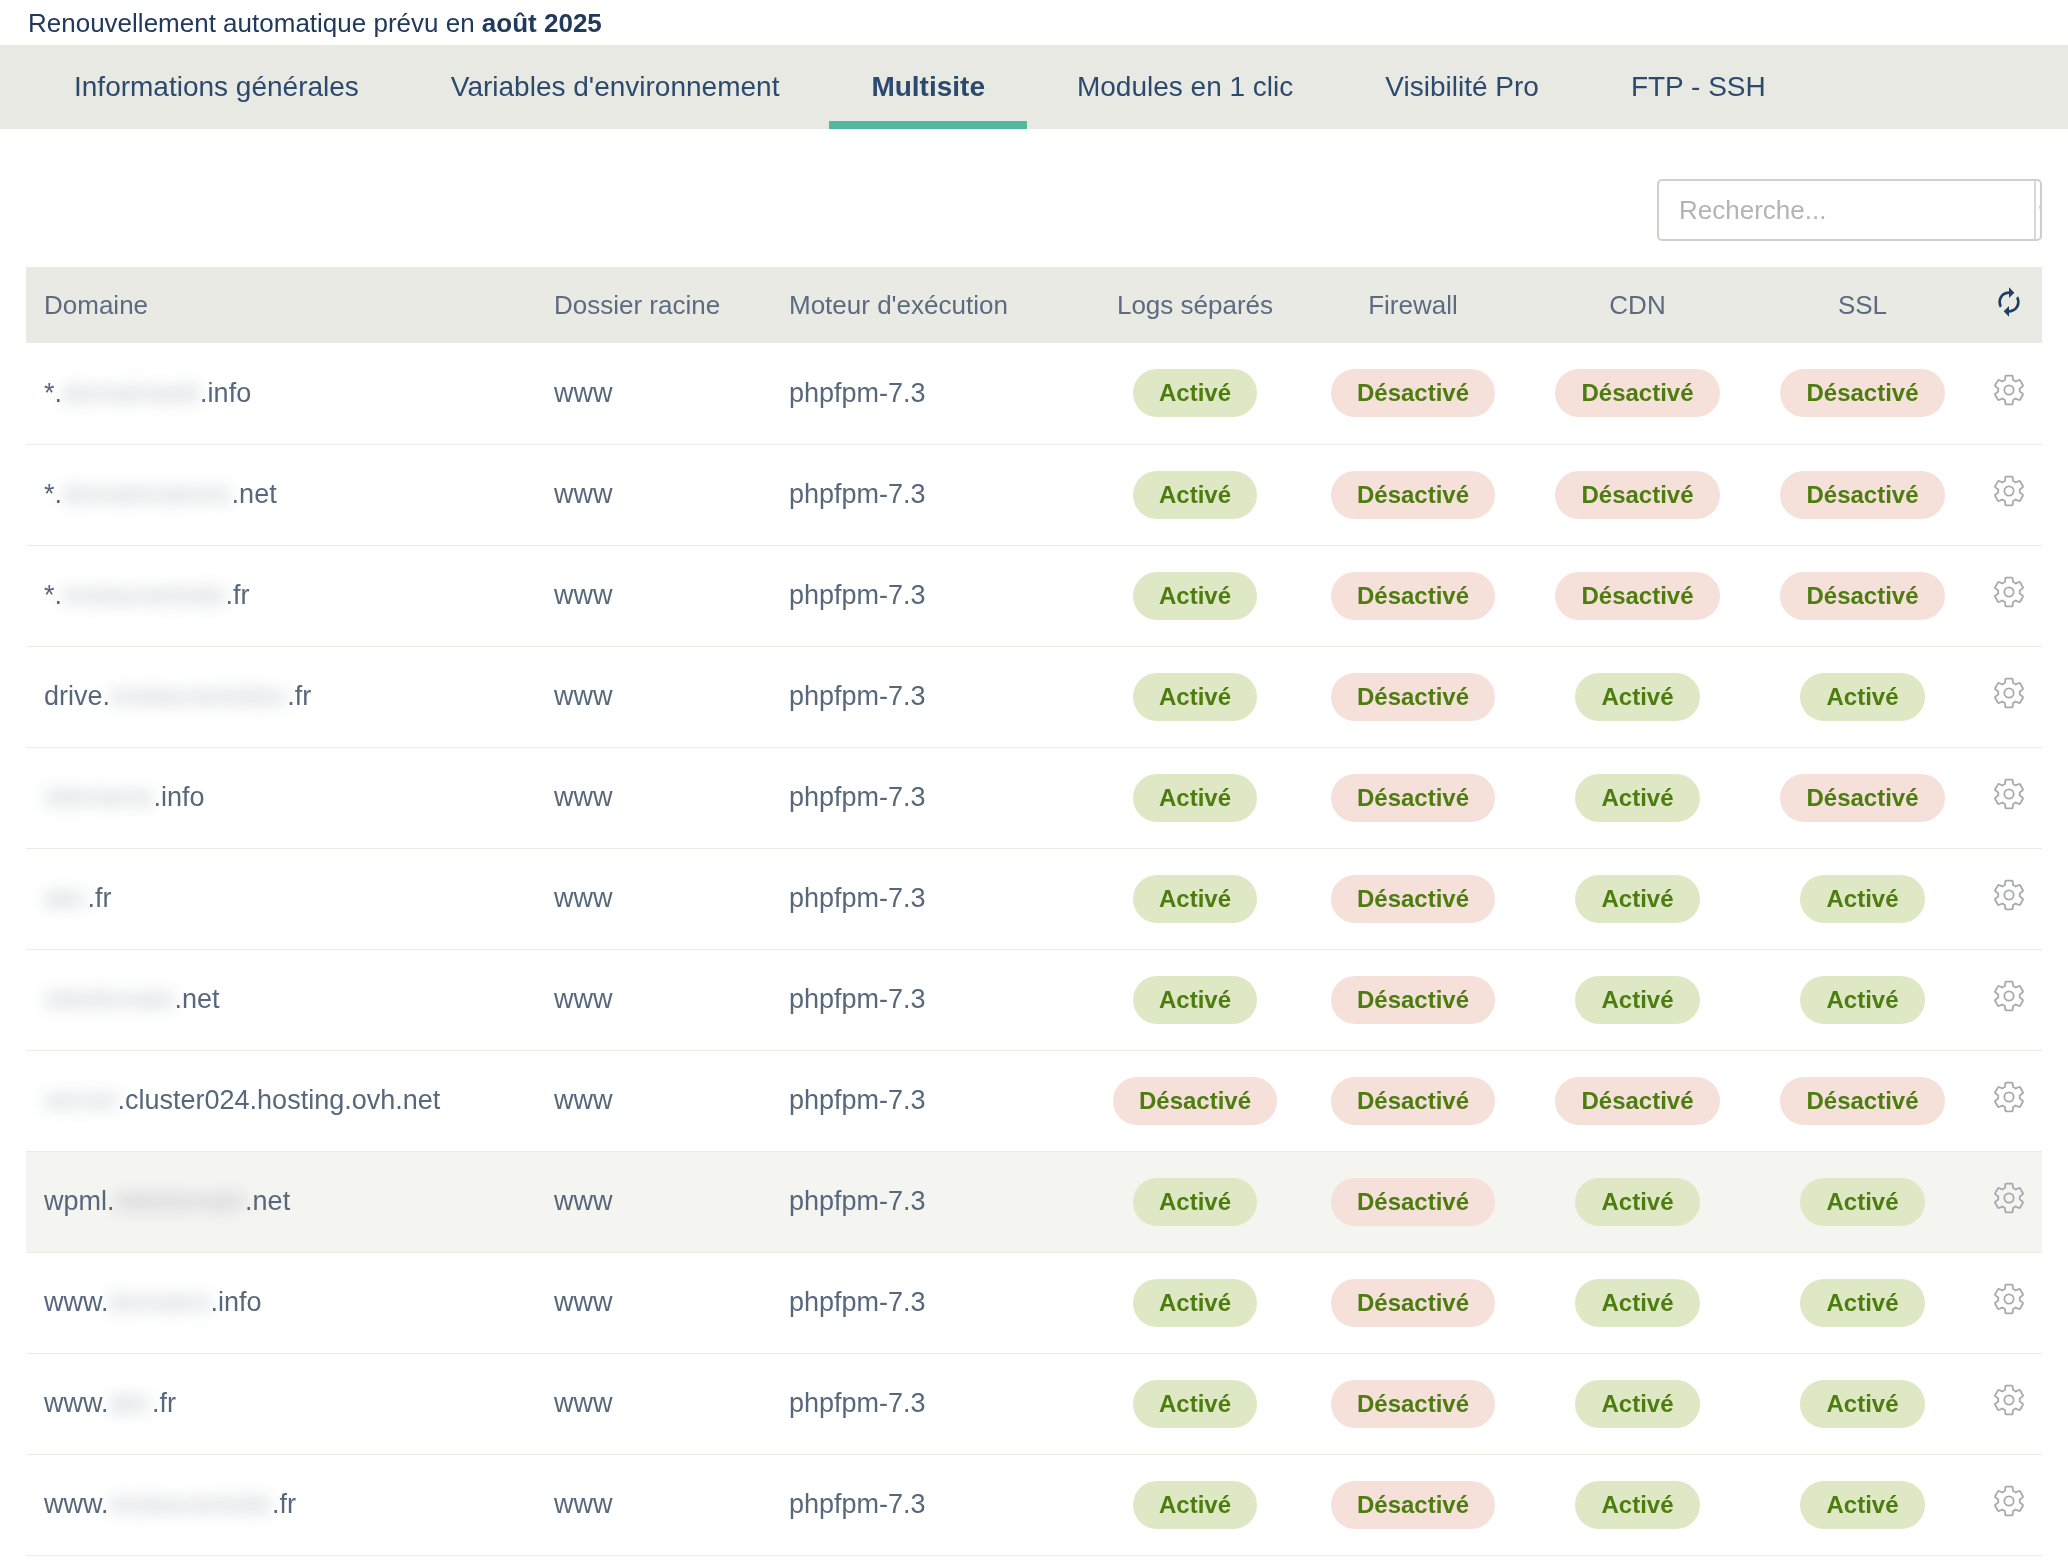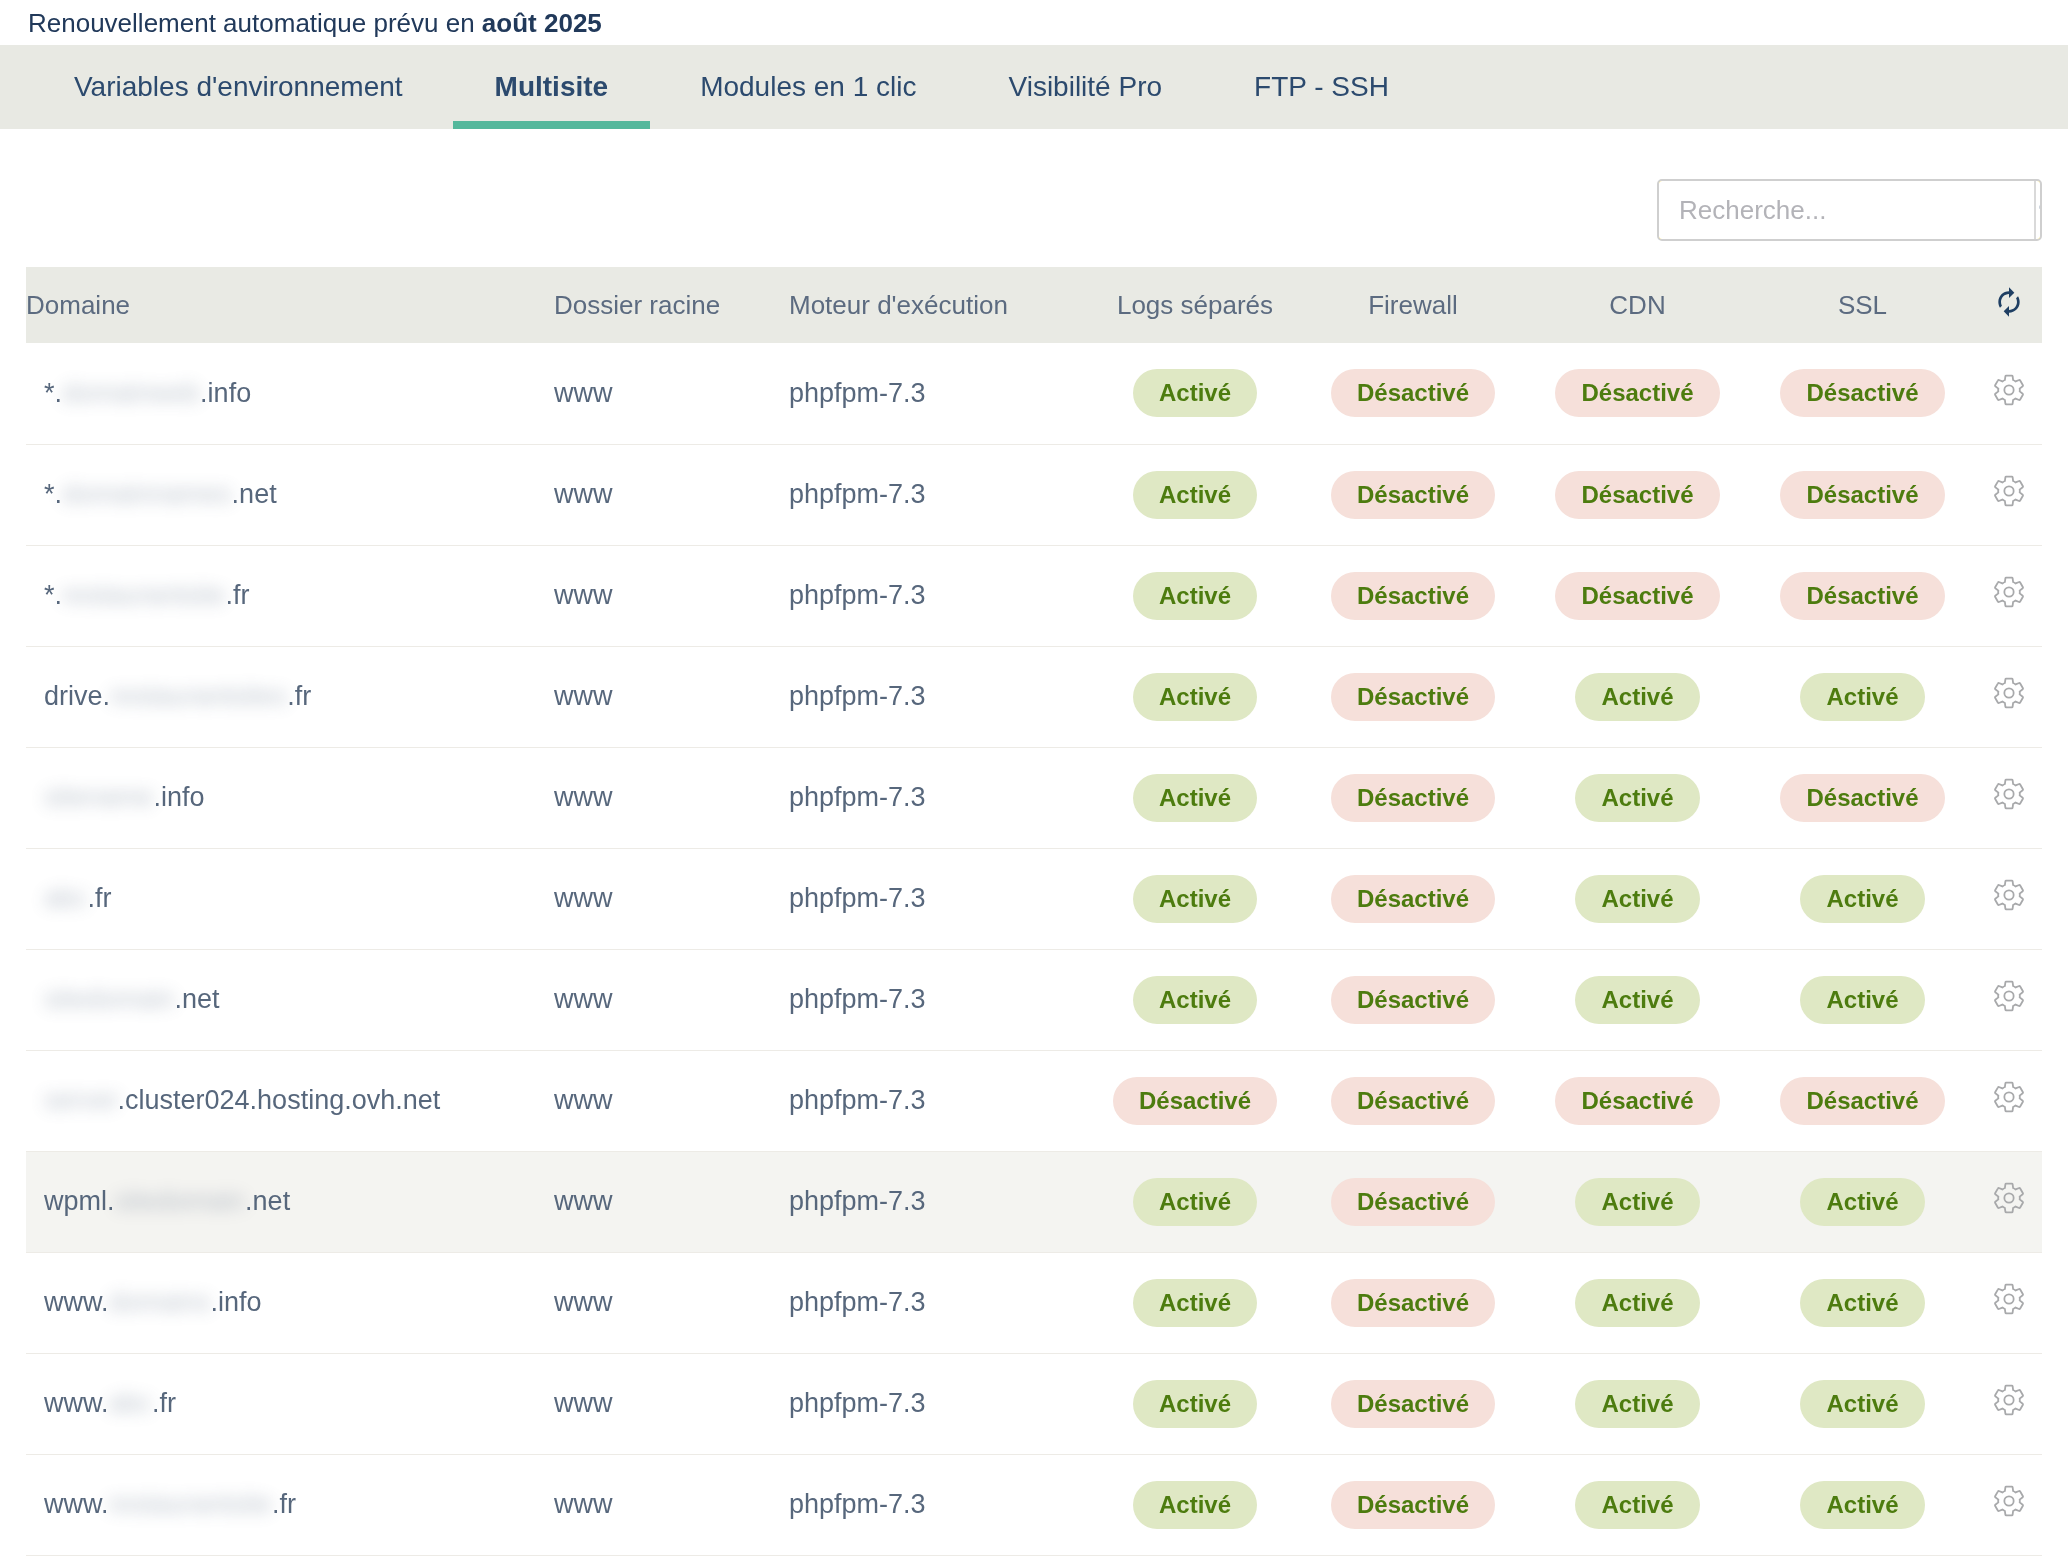--- a/index.html
+++ b/index.html
@@ -24,21 +24,21 @@
   .search-box input { flex:1; border:none; outline:none; font-size:26px; color:#3c4a5e;
                       padding:0 20px; font-family:"Liberation Sans", sans-serif; }
   .search-box input::placeholder { color:#b3b3b8; }
   .search-btn { width:62px; border:none; border-left:2px solid #d9d9d9; background:#fff;
                 display:flex; align-items:center; justify-content:center; cursor:pointer; }
 
   
   table { border-collapse:collapse; table-layout:fixed; width:2016px; margin-left:26px; }
   thead th { background:#e9eae4; height:76px; font-weight:400; font-size:26px; color:#5c6b80;
              text-align:left; }
-  th.c-domain { }
+  th.c-domain { padding-left:18px; }
   th.c-badge, th.c-gear, td.c-badge, td.c-gear { text-align:center; }
   tbody td { height:101px; font-size:27px; color:#57677c; border-bottom:1px solid #edebe6;
              background:#fff; }
   tbody tr.highlighted td { background:#f4f4f1; }
   td.c-domain { padding-left:18px; white-space:nowrap; overflow:hidden; }
   .redacted { filter:blur(8px); opacity:.45; color:#6a7a90; }
 
   .badge { display:inline-block; font-size:24px; font-weight:700; color:#4d7c0f;
            padding:10px 26px; border-radius:28px; }
   .badge.on  { background:#dfe8c4; }
@@ -47,20 +47,21 @@
   .gear-btn, .refresh-btn { background:none; border:none; cursor:pointer; padding:0;
                             display:inline-flex; align-items:center; justify-content:center; }
 </style>
 </head>
 <body>
 
 <div class="renewal"><span>Renouvellement automatique prévu en </span><b>août 2025</b></div>
 
 <div class="tabbar">
   <div class="tabbar-inner">
+      <div class="tab">Informations générales</div>
       <div class="tab">Variables d'environnement</div>
       <div class="tab active">Multisite</div>
       <div class="tab">Modules en 1 clic</div>
       <div class="tab">Visibilité Pro</div>
       <div class="tab">FTP - SSH</div>
     </div>
 </div>
 
 <div class="search-row">
   <div class="search-box">

